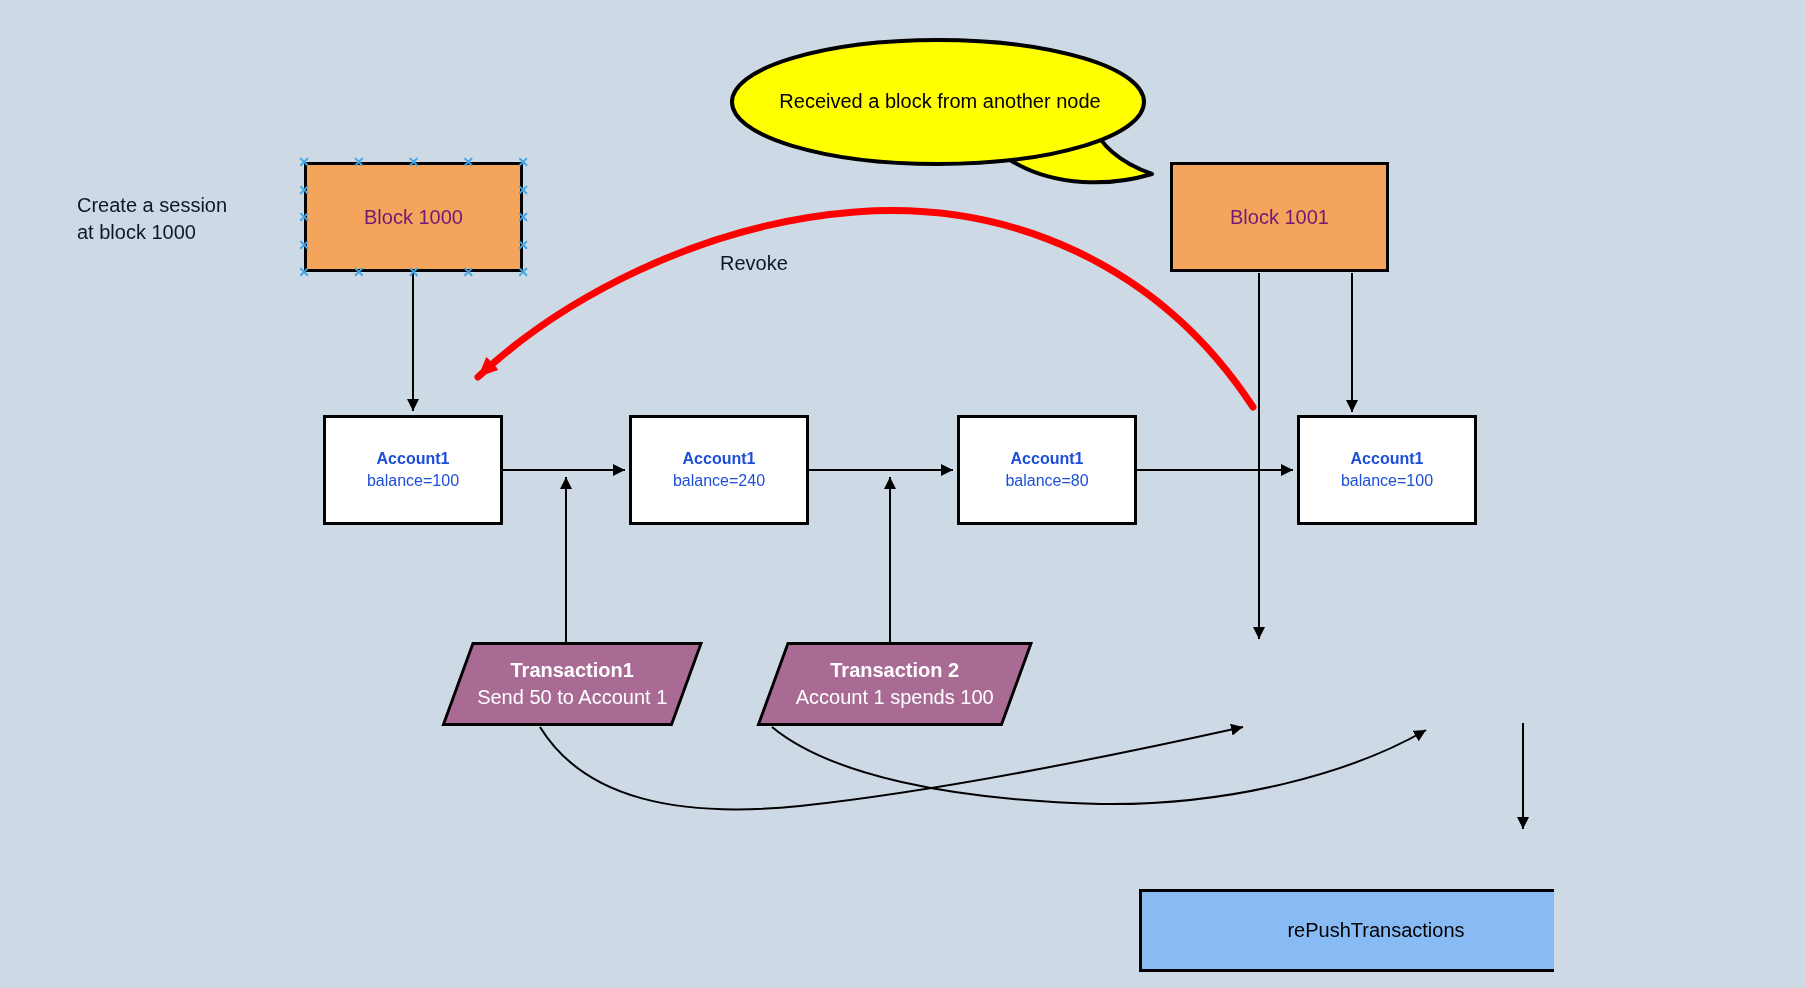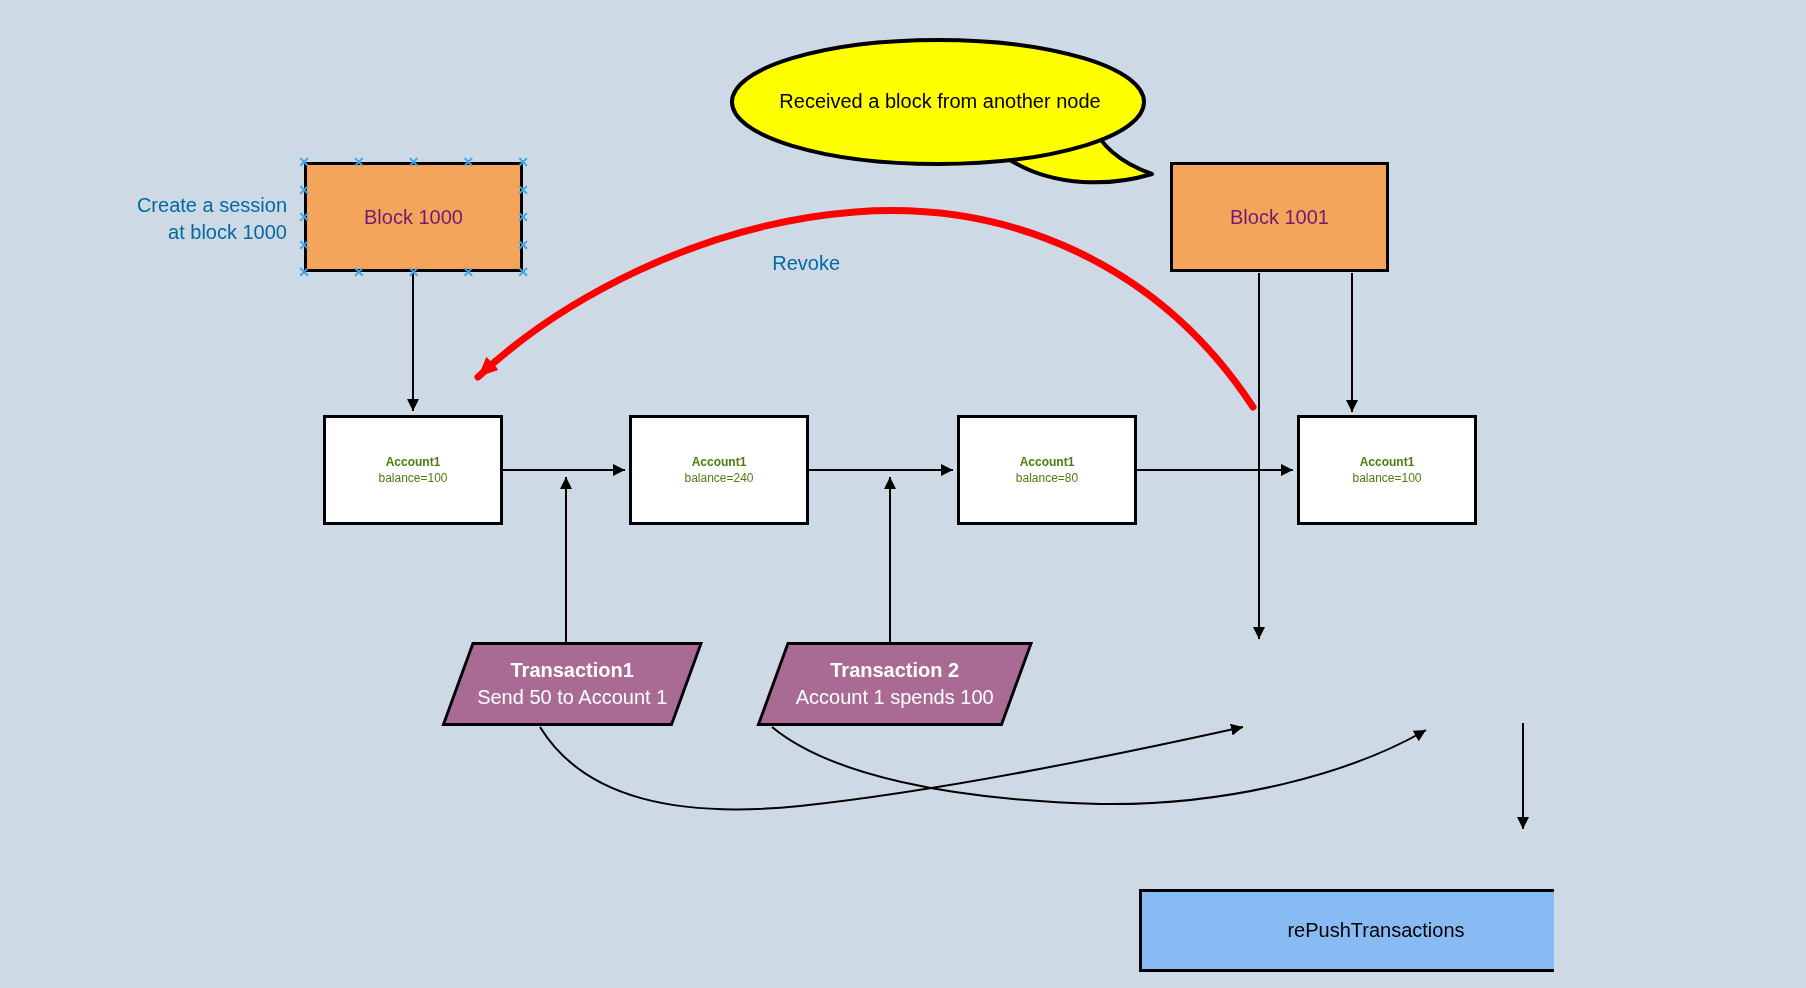--- a/index.html
+++ b/index.html
@@ -2,28 +2,28 @@
 <html><head>
 <meta charset="utf-8">
 <style>
   html,body{margin:0;padding:0;}
   body{font-family:"Liberation Sans", sans-serif; background:#cdd9e5;}
   #canvas{position:relative;width:1554px;height:988px;background:#cdd9e5;overflow:hidden;}
   #connectors{position:absolute;left:0;top:0;z-index:1;}
   .shape{position:absolute;z-index:2;box-sizing:border-box;display:flex;flex-direction:column;
          align-items:center;justify-content:center;text-align:center;}
   .block{background:#f5a55b;border:3.5px solid #000;font-size:20px;color:#701a75;}
-  .acct{background:#ffffff;border:3.5px solid #000;font-size:12px;color:#4d7c0f;line-height:1.35;}
+  .acct{background:#ffffff;border:3.5px solid #000;font-size:16px;color:#1d4ed8;line-height:1.35;}
   .acct .t{font-weight:bold;}
   .para{background:#a96b94;border:3.5px solid #000;transform:skewX(-20deg);transform-origin:0 0;}
   .para .inner{transform:skewX(20deg);display:flex;flex-direction:column;align-items:center;
                justify-content:center;width:100%;height:100%;color:#ffffff;font-size:20px;line-height:1.35;}
   .para .t{font-weight:bold;}
   .queue{background:#88bbf3;border:3.5px solid #000;font-size:20px;color:#000;}
-  .freetext{position:absolute;z-index:2;font-size:20px;color:#0369a1;text-align:right;white-space:pre-line;line-height:1.35;}
+  .freetext{position:absolute;z-index:2;font-size:20px;color:#0f172a;text-align:left;white-space:pre-line;line-height:1.35;}
   .bubbletext{position:absolute;z-index:3;font-size:20px;color:#000;text-align:center;}
   .xmark{position:absolute;z-index:4;color:#3ea6e8;font-size:14px;font-weight:bold;
          transform:translate(-50%,-50%);line-height:1;pointer-events:none;}
   svg.widget{position:absolute;z-index:2;}
 </style>
 </head>
 <body>
 
 <div id="canvas">
 

